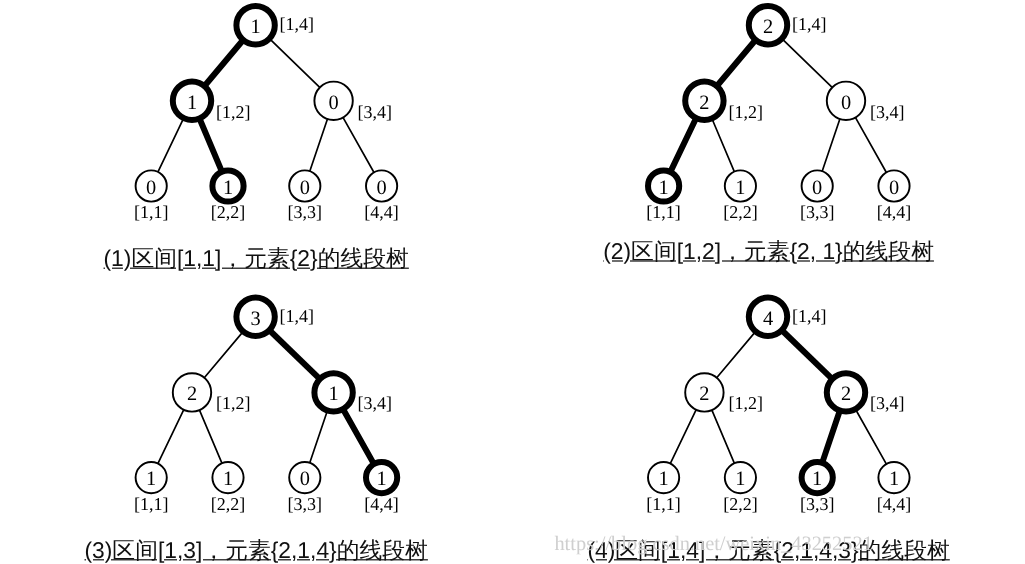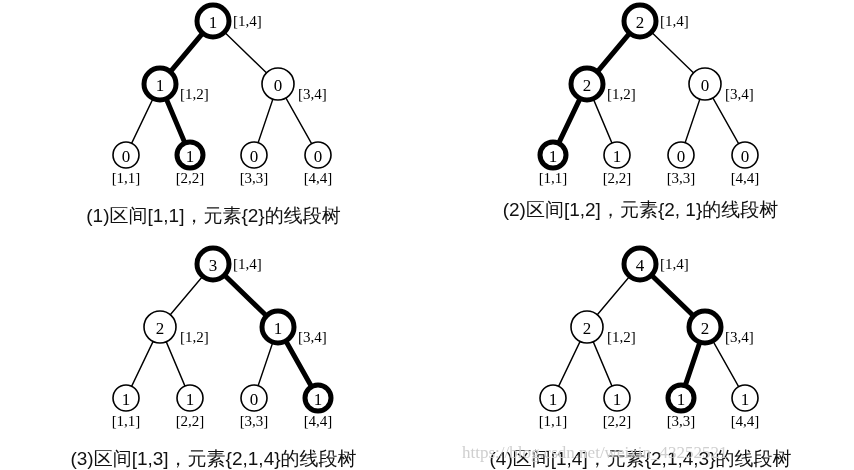--- a/index.html
+++ b/index.html
@@ -21,20 +21,21 @@
   .leaf-lbl{
     font-family:"Liberation Serif",serif;
     font-size:15px;fill:#000;text-anchor:middle;dominant-baseline:central;
   }
   .caption{
     position:absolute;left:0;width:427px;
     text-align:center;
     font-family:"Liberation Sans",sans-serif;
     font-size:19px;color:#111;white-space:nowrap;
     letter-spacing:0px;
+    text-decoration:underline;
   }
   .watermark{
     position:absolute;
     font-family:Liberation Serif, serif;
     font-size:17px;color:#cfcfcf;white-space:nowrap;
     pointer-events:none;
   }
 </style>
 </head>
 <body>

